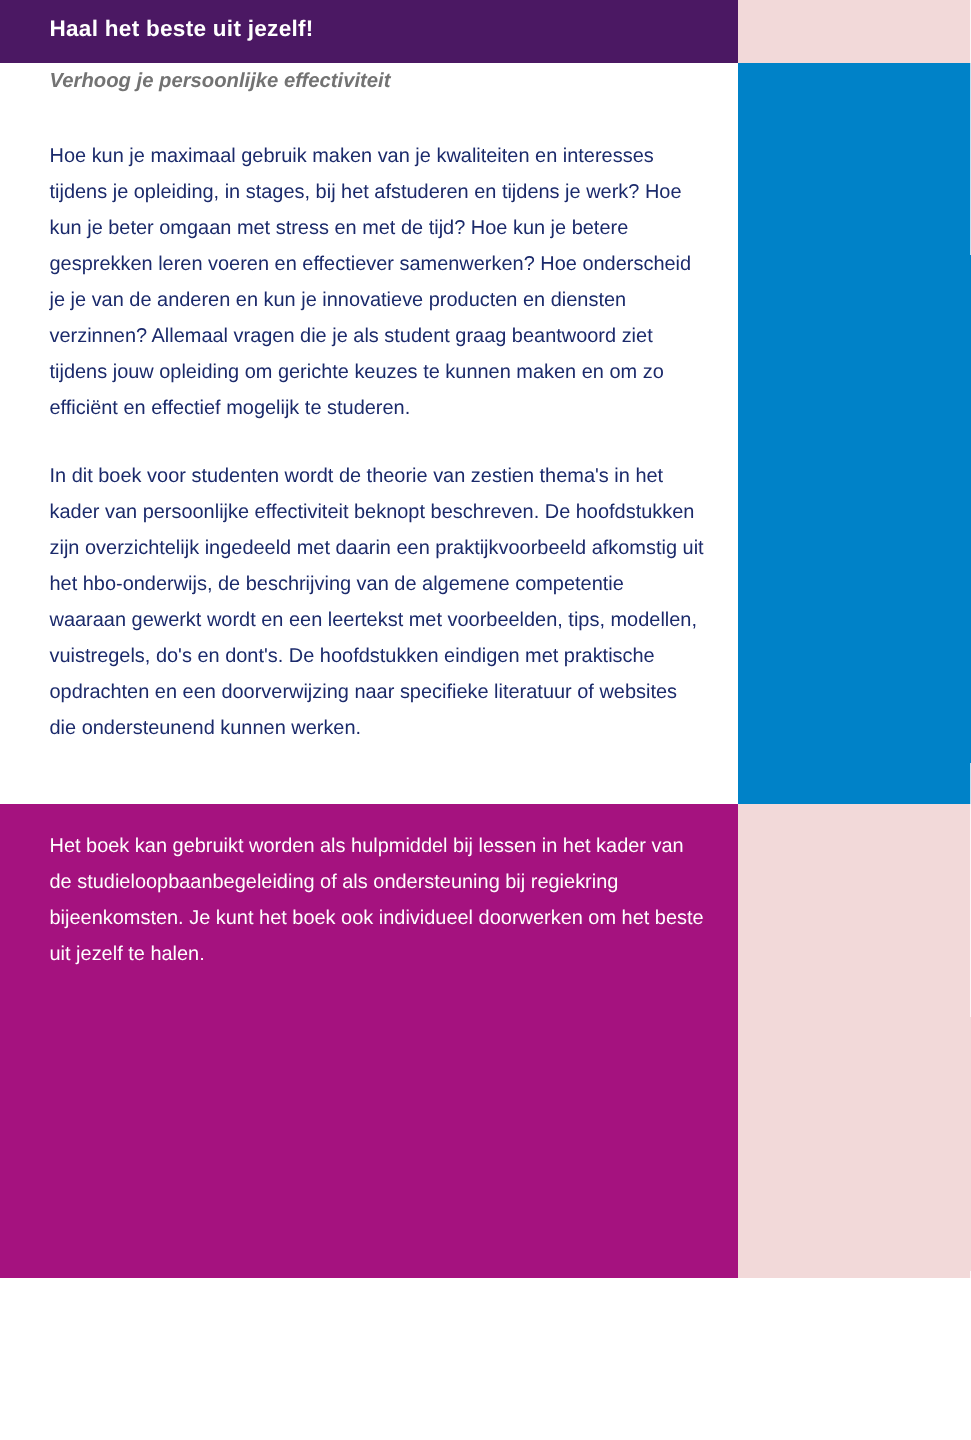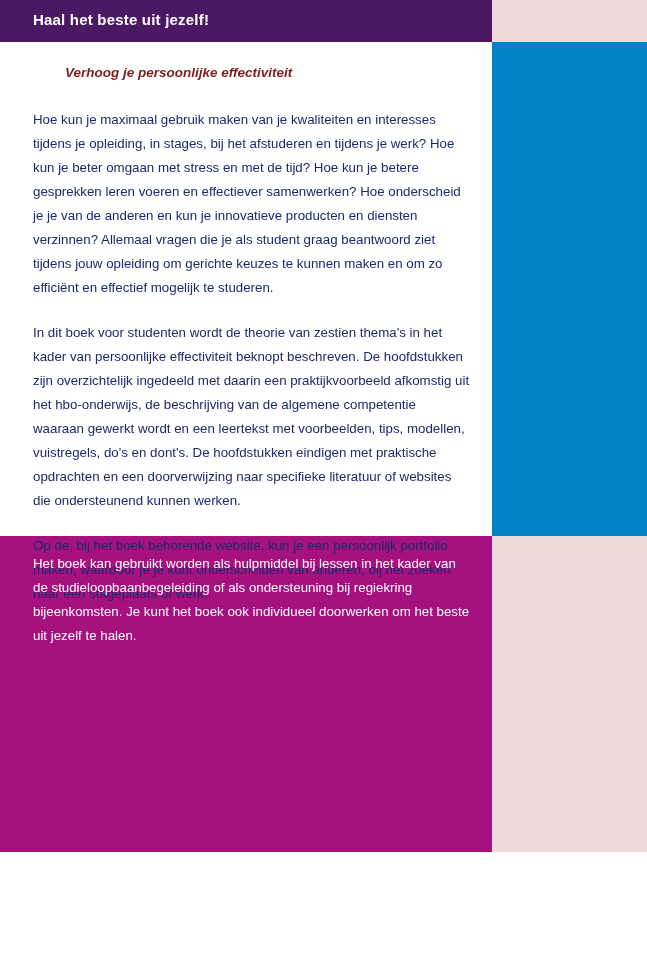--- a/index.html
+++ b/index.html
@@ -83,40 +83,39 @@
     position: absolute;
     left: 33px; top: 11px;
     width: 430px;
     color: #ffffff;
     font-size: 15px;
     font-weight: bold;
     letter-spacing: 0.2px;
   }
   .subtitle {
     position: absolute;
-    left: 33px; top: 65px;
+    left: 33px; top: 46px;
     width: 430px;
-    color: #7f1d1d;
+    color: #737373;
     font-size: 13.5px;
     font-style: italic;
     font-weight: bold;
-    margin-left: 32px;
   }
 
   
   .body-text {
     position: absolute;
     left: 33px; top: 92px;
     width: 437px;
     color: #1b2a6b;
     font-size: 13.3px;
     line-height: 24px;
   }
   .body-text p {
-    margin: 16px 0 21px 0;
+    margin: 0 0 21px 0;
   }
 
   
   .magenta-text {
     position: absolute;
     left: 33px; top: 552px;
     width: 437px;
     color: #ffffff;
     font-size: 13.3px;
     line-height: 24px;
@@ -202,21 +201,20 @@
   <div class="bottom-white"></div>
   <div class="purple-strip-right"></div>
   <div class="purple-strip-left"></div>
 
   <div class="header-title">Haal het beste uit jezelf!</div>
   <div class="subtitle">Verhoog je persoonlijke effectiviteit</div>
 
   <div class="body-text">
     <p>Hoe kun je maximaal gebruik maken van je kwaliteiten en interesses tijdens je opleiding, in stages, bij het afstuderen en tijdens je werk? Hoe kun je beter omgaan met stress en met de tijd? Hoe kun je betere gesprekken leren voeren en effectiever samenwerken? Hoe onderscheid je je van de anderen en kun je innovatieve producten en diensten verzinnen? Allemaal vragen die je als student graag beantwoord ziet tijdens jouw opleiding om gerichte keuzes te kunnen maken en om zo efficiënt en effectief mogelijk te studeren.</p>
     <p>In dit boek voor studenten wordt de theorie van zestien thema's in het kader van persoonlijke effectiviteit beknopt beschreven. De hoofdstukken zijn overzichtelijk ingedeeld met daarin een praktijkvoorbeeld afkomstig uit het hbo-onderwijs, de beschrijving van de algemene competentie waaraan gewerkt wordt en een leertekst met voorbeelden, tips, modellen, vuistregels, do's en dont's. De hoofdstukken eindigen met praktische opdrachten en een doorverwijzing naar specifieke literatuur of websites die ondersteunend kunnen werken.</p>
-    <p>Op de, bij het boek behorende website, kun je een persoonlijk portfolio maken, waardoor je je kunt onderscheiden van anderen, bij het zoeken naar een stageplaats of werk.</p>
   </div>
 
   <div class="magenta-text">
     <p>Het boek kan gebruikt worden als hulpmiddel bij lessen in het kader van de studieloopbaanbegeleiding of als ondersteuning bij regiekring bijeenkomsten. Je kunt het boek ook individueel doorwerken om het beste uit jezelf te halen.</p>
   </div>
 
   <div class="publisher">
     <div class="publisher-mark">
       <svg width="42" height="32" viewBox="0 0 42 32" xmlns="http://www.w3.org/2000/svg">
         <g fill="none" stroke="#1b2a6b" stroke-width="2.6">

